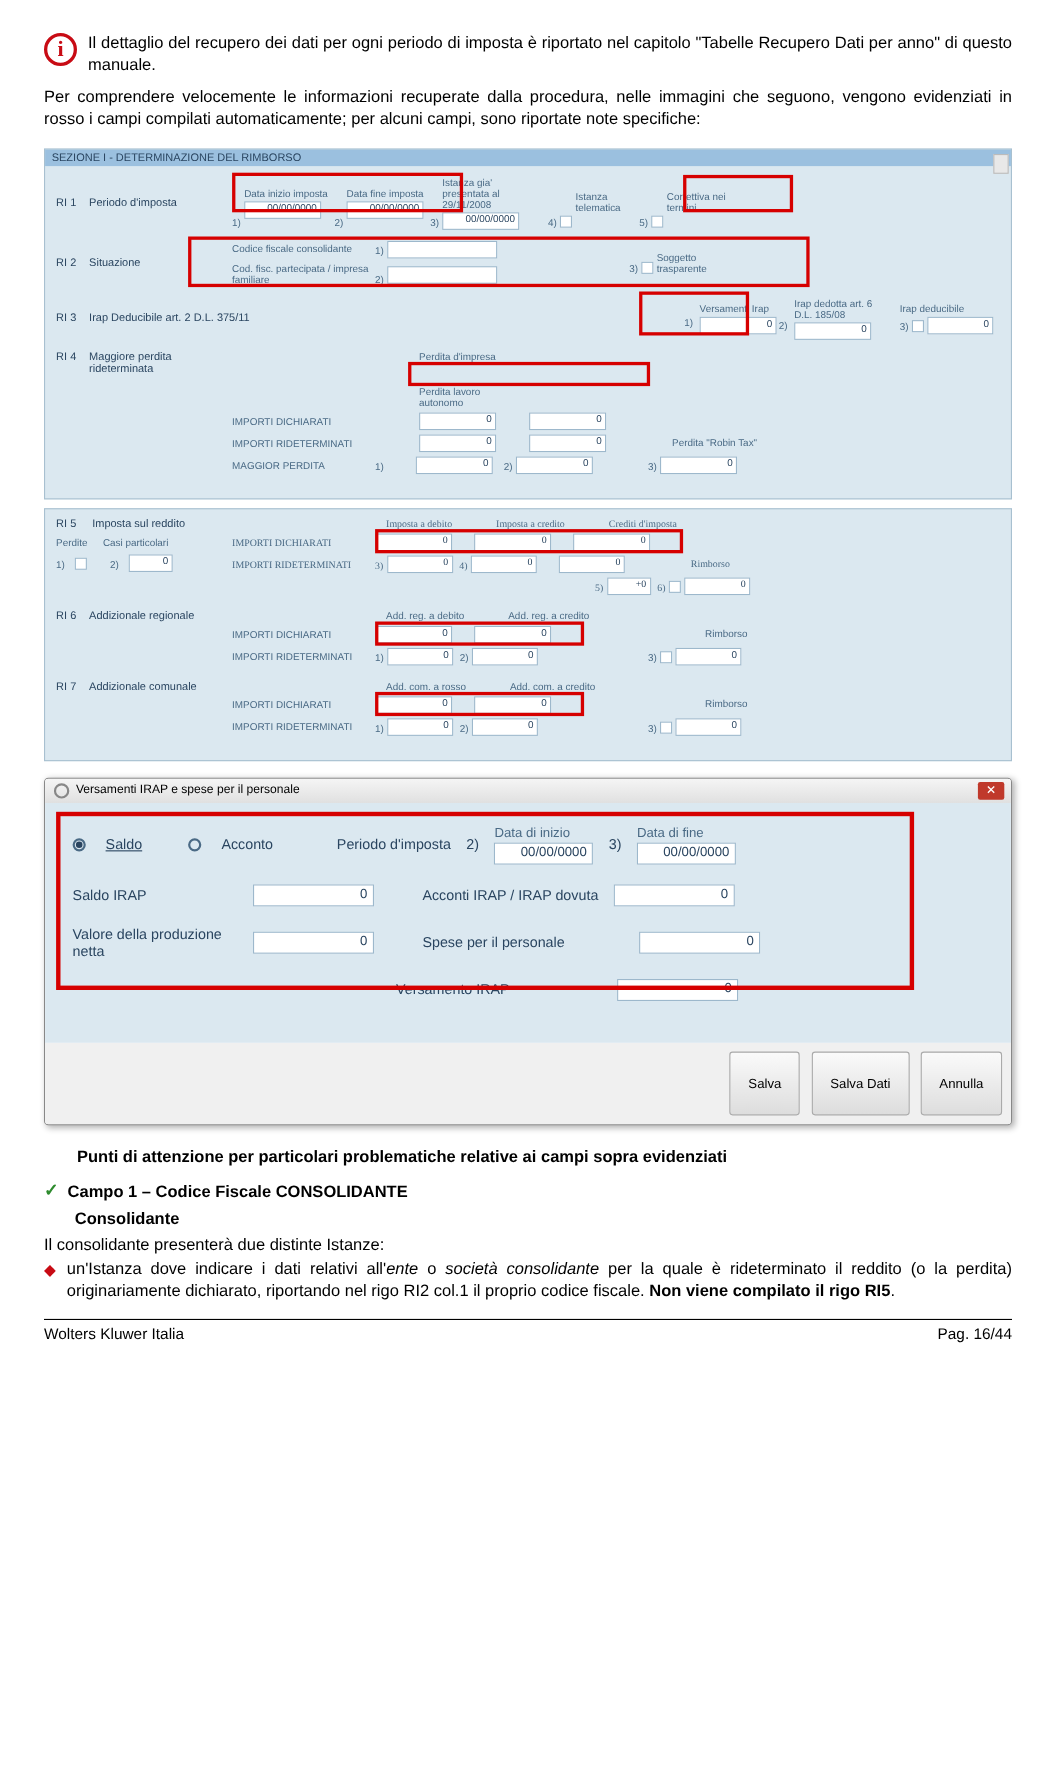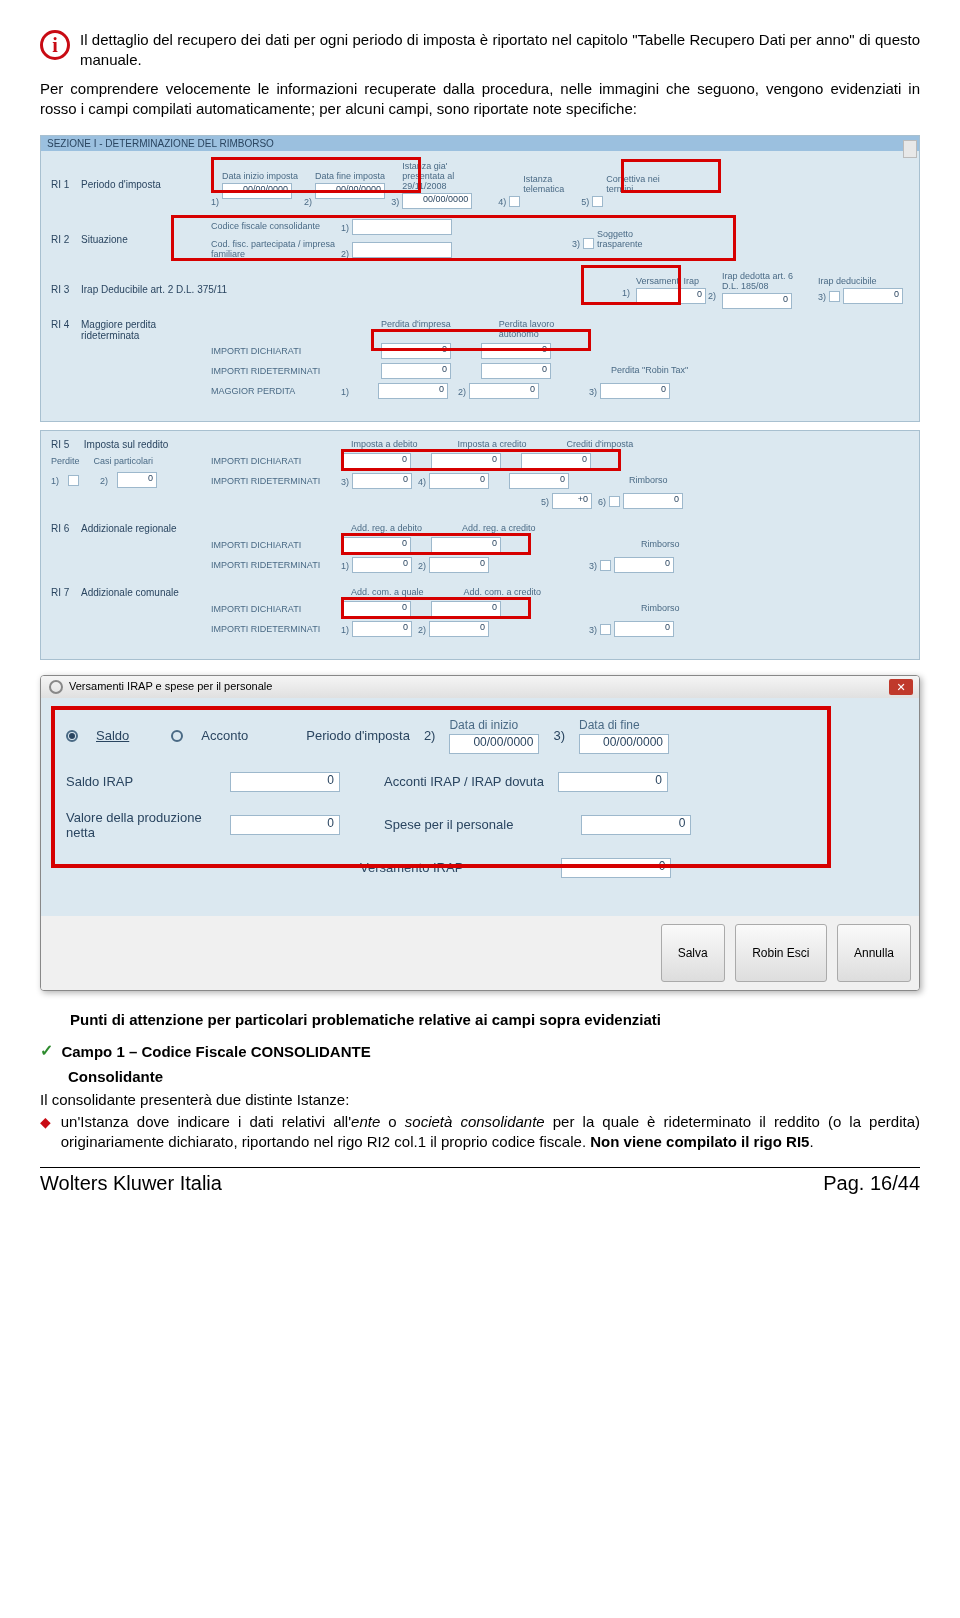--- a/index.html
+++ b/index.html
@@ -41,21 +41,21 @@
   .dialog-body { position: relative; }
   
   .attn-title { font-weight: bold; font-size: 15px; margin: 20px 0 15px 30px; }
   .check-line { display: flex; align-items: flex-start; gap: 8px; margin-bottom: 4px; }
   .green-check { color: #2e8b2e; font-weight: bold; font-size: 16px; line-height: 1; }
   .campo-title { font-weight: bold; font-size: 15px; }
   .consolidante { font-weight: bold; font-size: 15px; margin: 8px 0 6px 28px; }
   .bullet-line { display: flex; align-items: flex-start; gap: 10px; font-size: 15px; line-height: 1.35; text-align: justify; }
   .red-bullet { color: #c80b14; font-size: 14px; line-height: 1.5; }
   
-  .footer { border-top: 1px solid #000; margin-top: 15px; padding-top: 4px; display: flex; justify-content: space-between; font-size: 20px; }
+  .footer { border-top: 1px solid #000; margin-top: 15px; padding-top: 4px; display: flex; justify-content: space-between; font-size: 14px; }
   .footer .center { text-align: center; flex: 1; }
   .scroll-stub { position: absolute; right: 2px; top: 4px; width: 14px; background: #e8e8e8; border: 1px solid #bbb; }
 </style>
 </head>
 <body>
 
 <div class="page">
 
   <div class="info-block">
     <div class="info-icon">i</div>
@@ -141,21 +141,21 @@
             <div class="fld-input w60">0</div>
           </div>
         </div>
       <div class="redbox" style="left:530px; top:-6px; width:100px; height:40px;"></div>
     </div>
 
     <div class="row" style="align-items:flex-start;">
       <div class="rlabel">RI 4</div>
       <div class="rdesc">Maggiore perdita rideterminata</div>
       <div style="flex:1;">
-        <div style="display:flex;margin-left:170px;gap:48px;margin-bottom:2px;">
+        <div style="display:flex;margin-left:170px;gap:20px;margin-bottom:2px;flex-direction:column;">
           <div class="fld-label">Perdita d'impresa</div>
           <div class="fld-label" style="max-width:70px;white-space:normal;">Perdita lavoro autonomo</div>
         </div>
         <div class="subrow">
             <div class="sublabel">IMPORTI DICHIARATI</div>
             <div style="width:40px;"></div>
             <div class="fld-input w70">0</div>
             <div style="width:30px;"></div>
             <div class="fld-input w70">0</div>
           </div>
@@ -192,21 +192,21 @@
             <span class="fld-label">Perdite</span>
             <span class="fld-label">Casi particolari</span>
           </div>
         <div style="margin-top:4px;display:flex;gap:6px;align-items:center;">
             <span class="num">1)</span>
             <div class="chk"></div>
             <span class="num" style="margin-left:12px;">2)</span>
             <div class="fld-input w40">0</div>
           </div>
       </div>
-      <div style="flex:1;">
+      <div style="flex:1;font-family:Liberation Serif, serif;">
         <div style="display:flex;margin-left:140px;gap:40px;margin-bottom:2px;">
           <div class="fld-label">Imposta a debito</div>
           <div class="fld-label">Imposta a credito</div>
           <div class="fld-label">Crediti d'imposta</div>
         </div>
         <div class="subrow">
             <div class="sublabel">IMPORTI DICHIARATI</div>
             <div class="fld-input w70">0</div>
             <div style="width:20px;"></div>
             <div class="fld-input w70">0</div>
@@ -266,21 +266,21 @@
           </div>
         <div class="redbox" style="left:290px; top:10px; width:190px; height:22px;"></div>
       </div>
     </div>
 
     <div class="row" style="align-items:flex-start;">
       <div class="rlabel">RI 7</div>
       <div class="rdesc">Addizionale comunale</div>
       <div style="flex:1;">
         <div style="display:flex;margin-left:140px;gap:40px;margin-bottom:2px;">
-          <div class="fld-label">Add. com. a quale</div>
+          <div class="fld-label">Add. com. a rosso</div>
           <div class="fld-label">Add. com. a credito</div>
         </div>
         <div class="subrow">
             <div class="sublabel">IMPORTI DICHIARATI</div>
             <div class="fld-input w70">0</div>
             <div style="width:20px;"></div>
             <div class="fld-input w70">0</div>
             <div style="width:140px;"></div>
             <div class="fld-label">Rimborso</div>
           </div>
@@ -340,21 +340,21 @@
       </div>
       <div class="dlg-row">
         <span style="width:280px;"></span>
         <span class="dlg-label">Versamento IRAP</span>
         <div class="dlg-input" style="margin-left:84px;">0</div>
       </div>
       <div class="big-redbox" style="left:10px; top:8px; width:780px; height:162px;"></div>
     </div>
     <div class="dlg-buttons">
       <span class="dlg-btn">Salva</span>
-      <span class="dlg-btn">Robin Esci</span>
+      <span class="dlg-btn">Salva Dati</span>
       <span class="dlg-btn">Annulla</span>
     </div>
   </div>
 
   <div class="attn-title">Punti di attenzione per particolari problematiche relative ai campi sopra evidenziati</div>
 
   <div class="check-line">
     <span class="green-check">✓</span>
     <span class="campo-title">Campo 1 – Codice Fiscale CONSOLIDANTE</span>
   </div>

